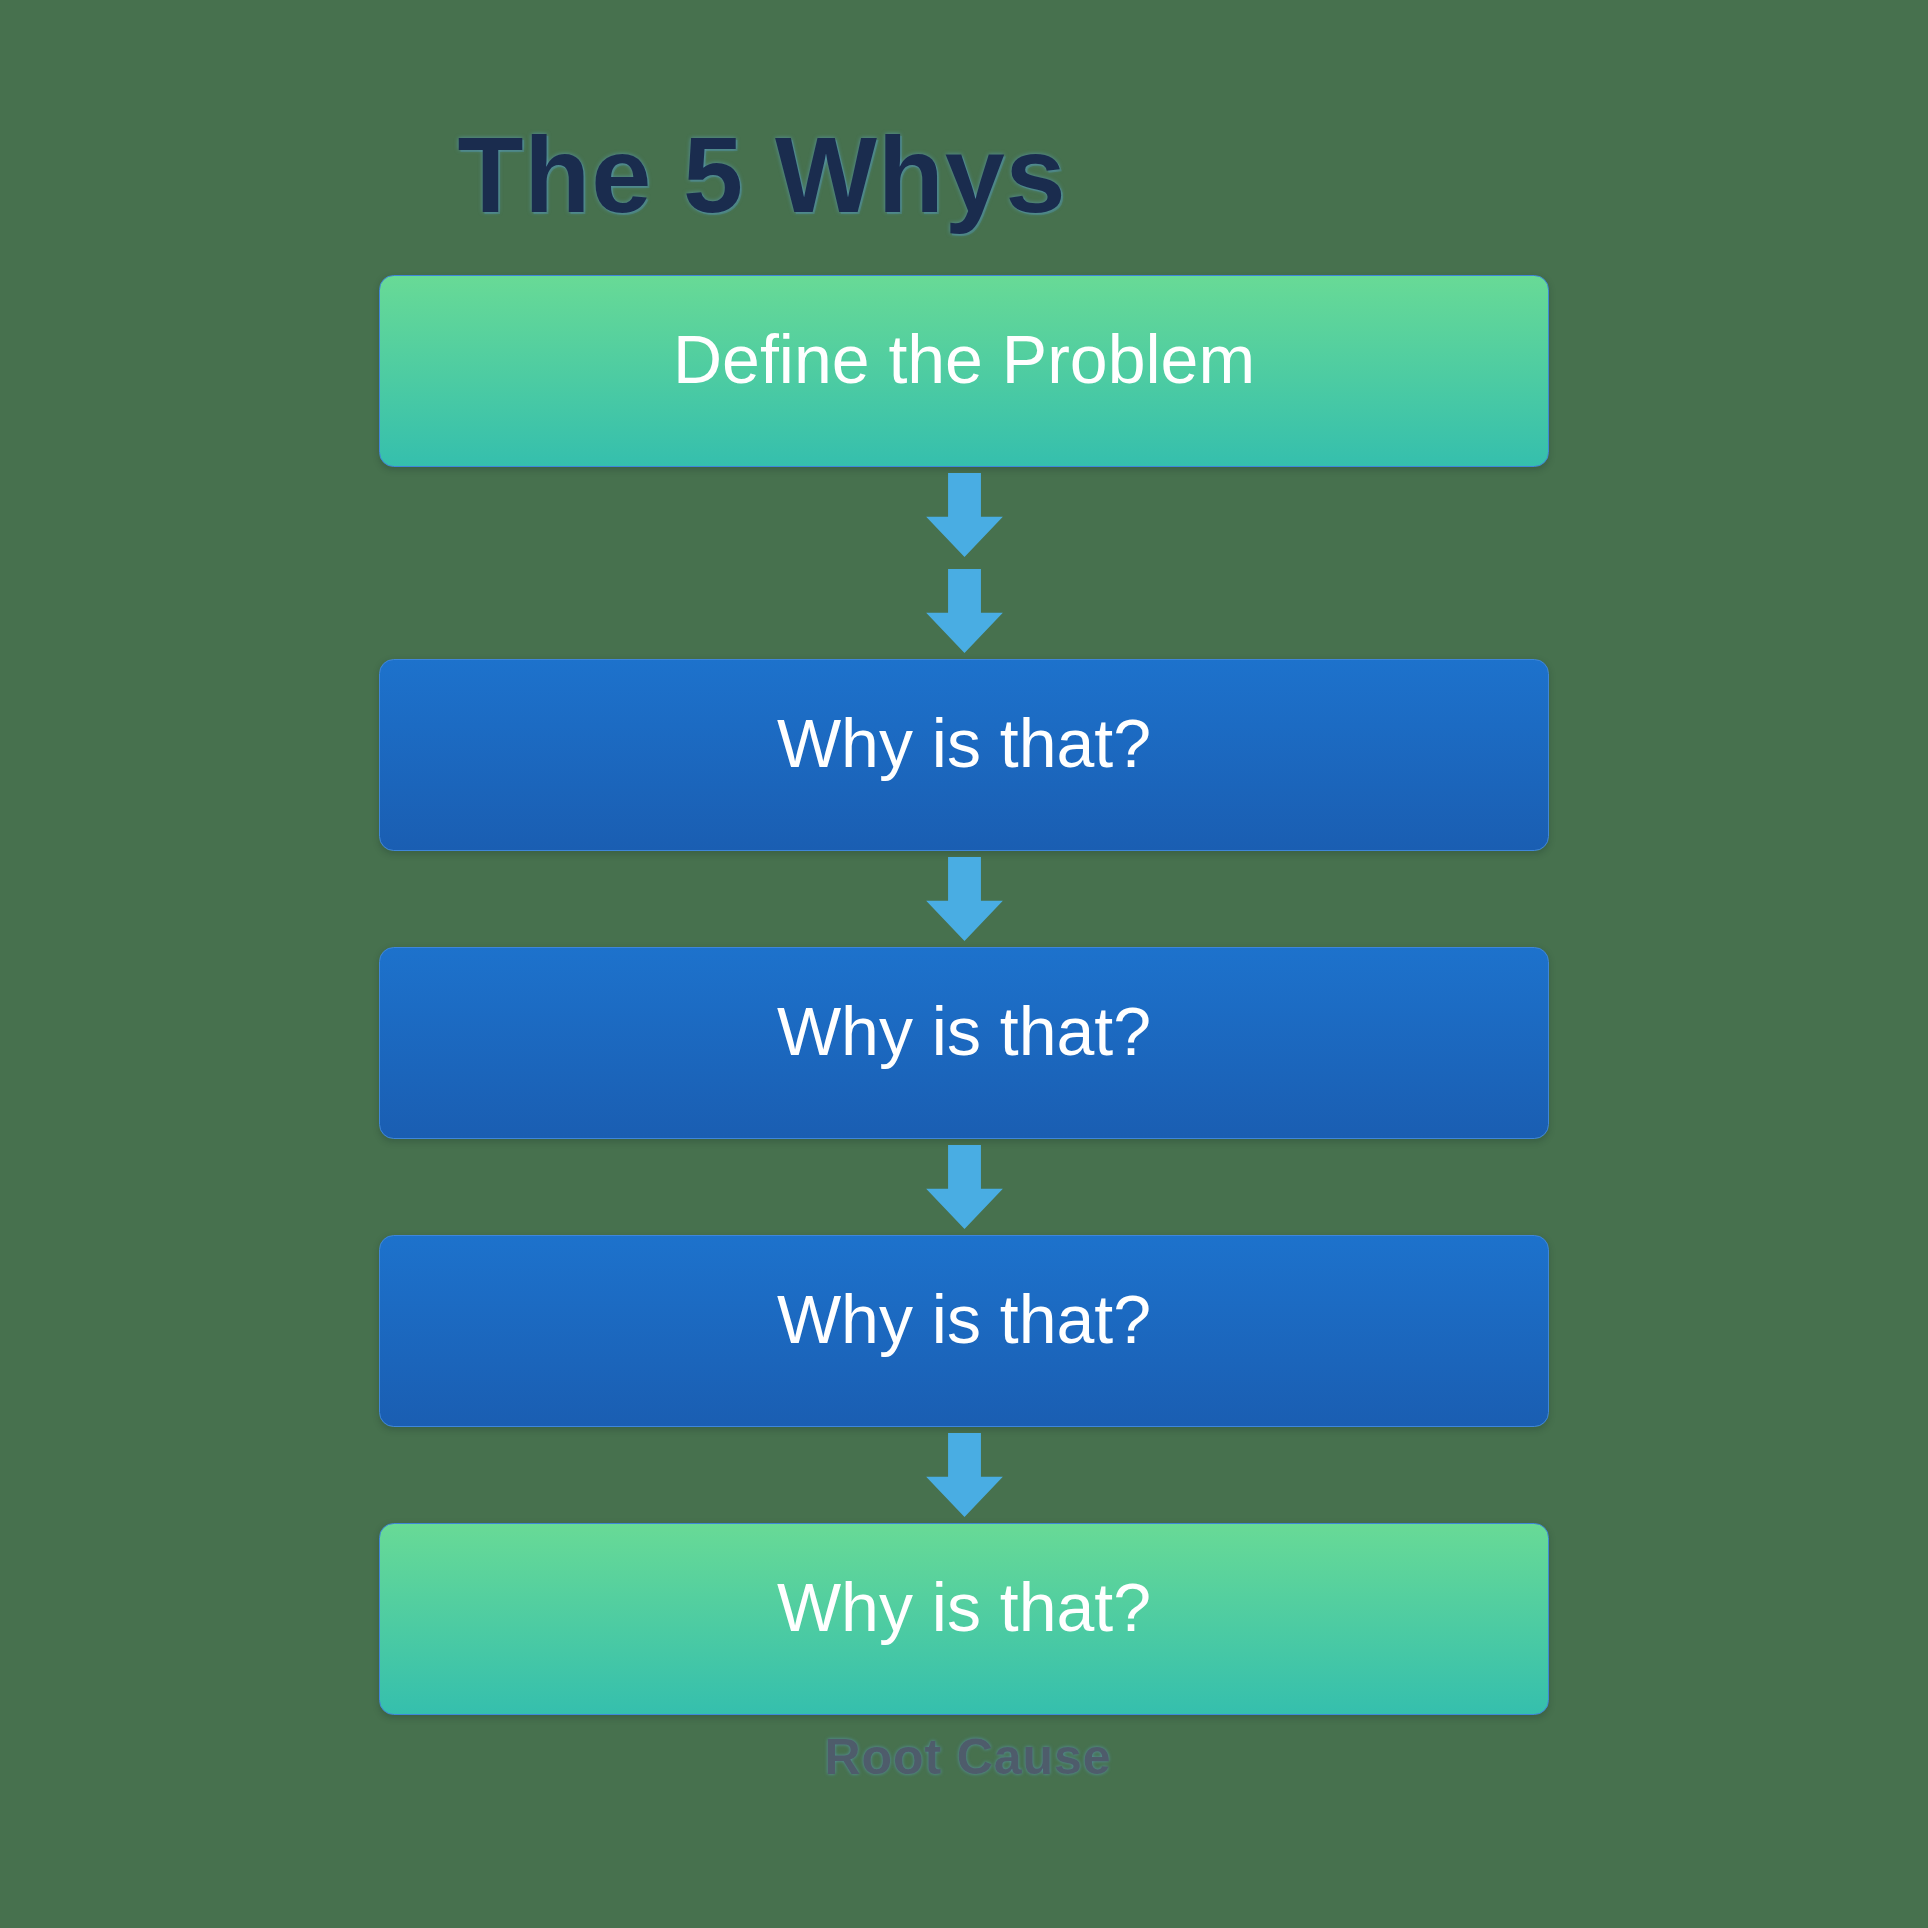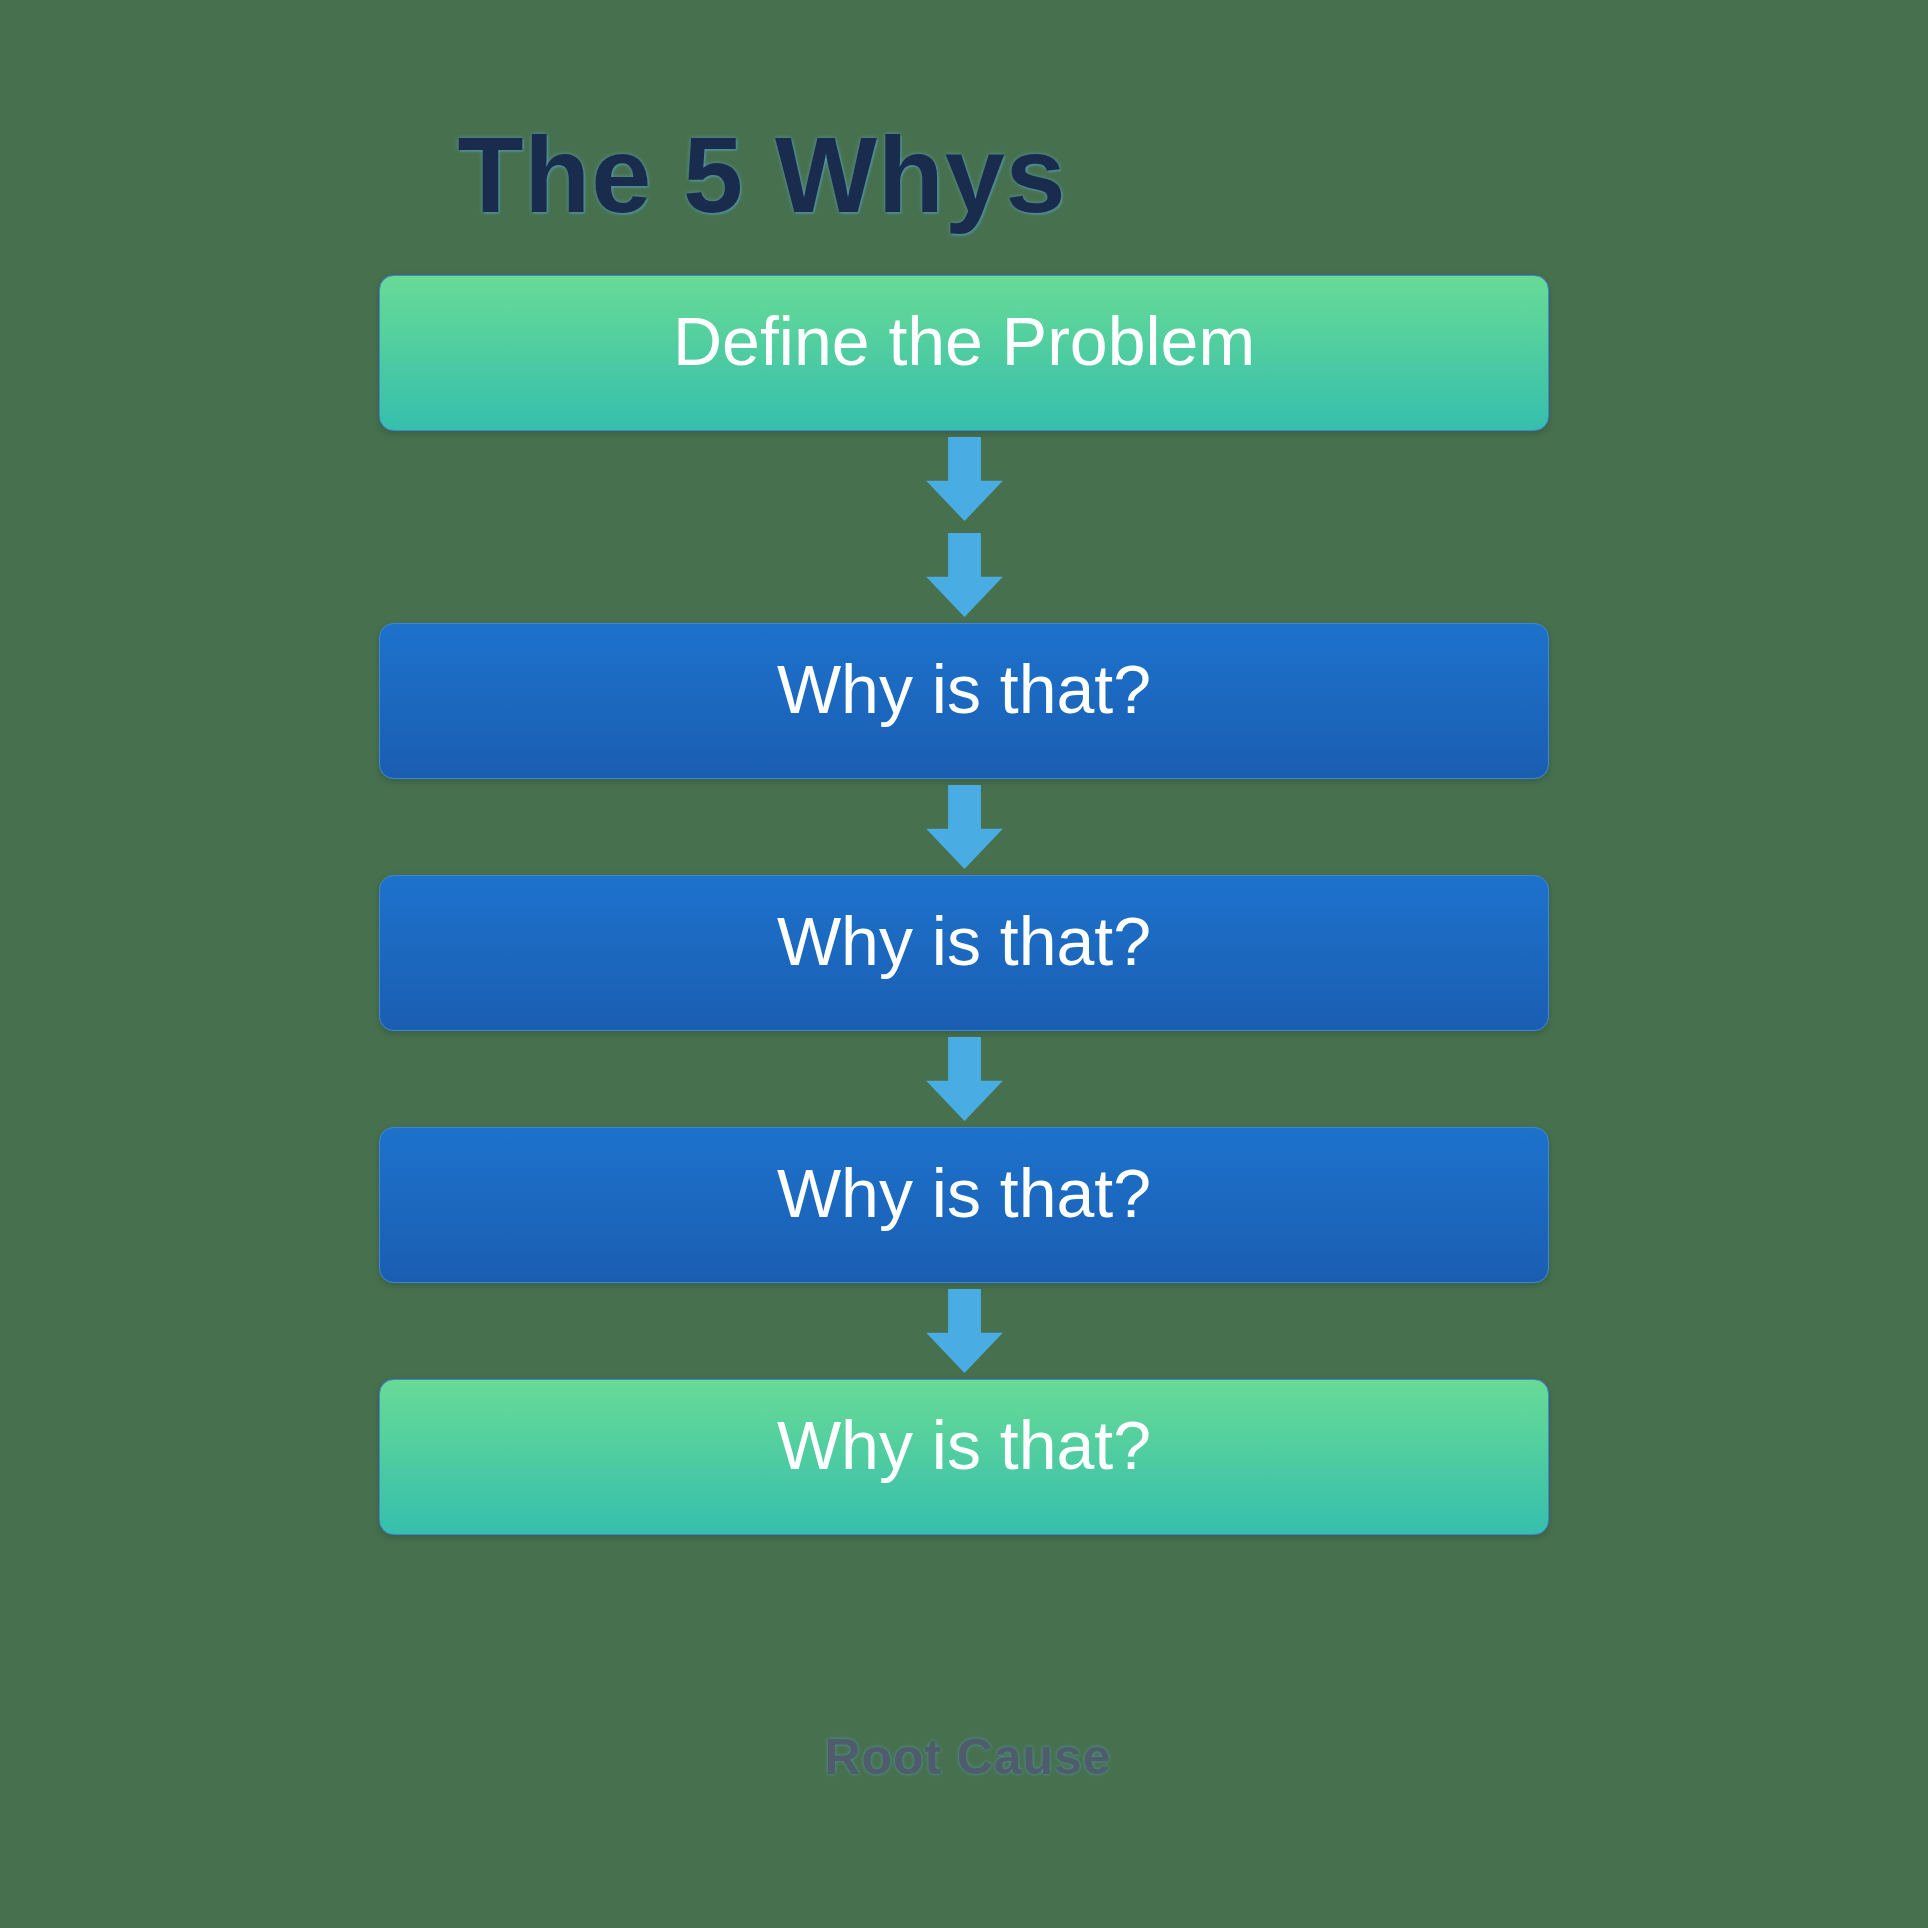--- a/index.html
+++ b/index.html
@@ -40,21 +40,21 @@
   }
   .flow {
     position: absolute;
     left: 379px; top: 275px;
     width: 1170px;
     display: flex;
     flex-direction: column;
   }
   .box {
     width: 1170px;
-    height: 156px;
+    height: 192px;
     border: 1.8px solid var(--box-border);
     border-radius: 14.7px;
     display: flex;
     align-items: center;
     justify-content: center;
     padding-bottom: 25px;
     font-size: 68px;
     font-weight: 400;
     color: var(--box-text);
     box-shadow: 0 2.8px 6.4px rgba(20, 45, 40, 0.25);

